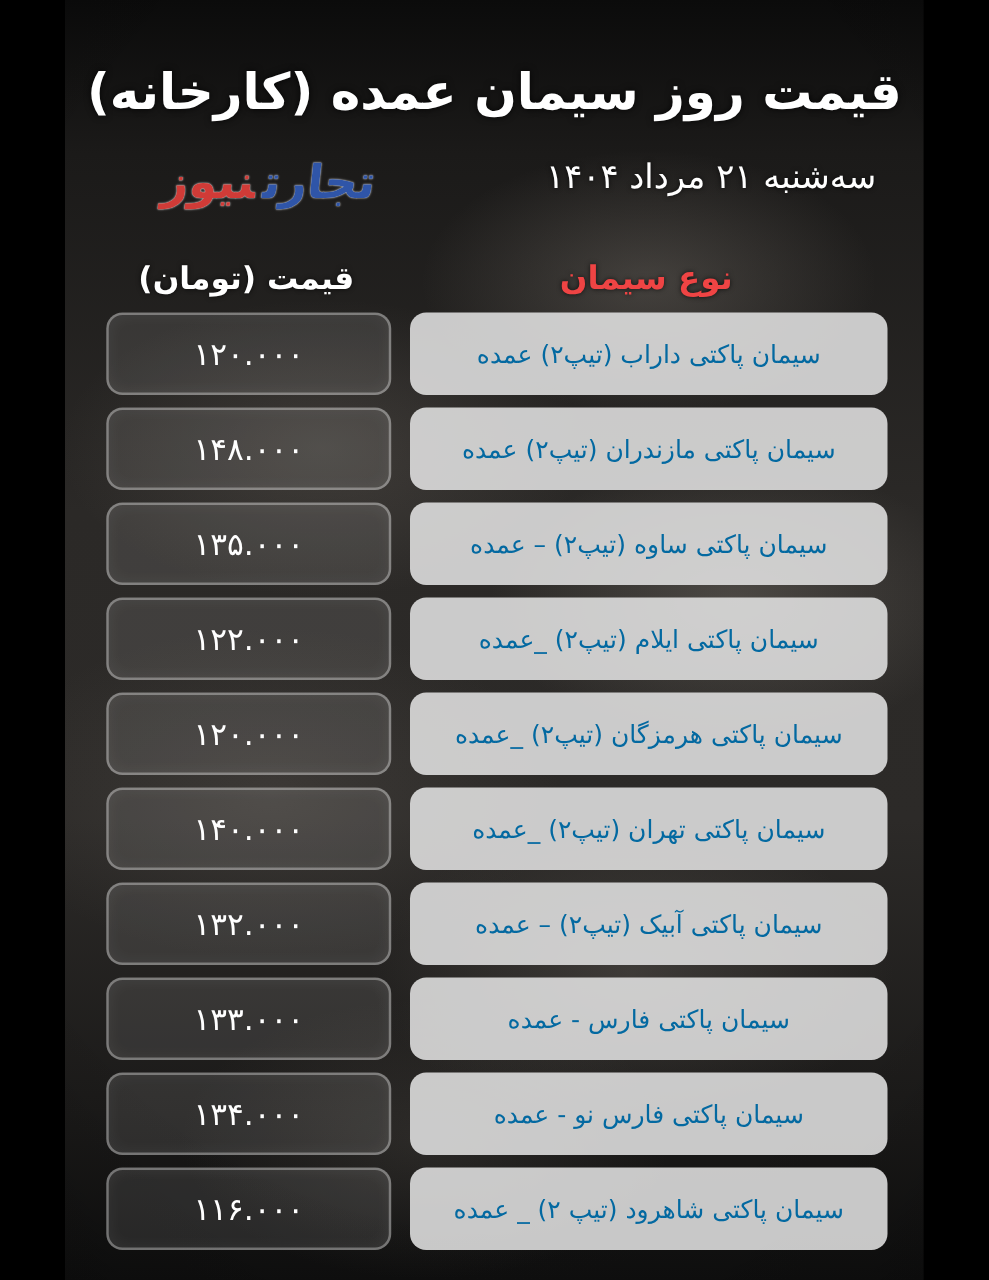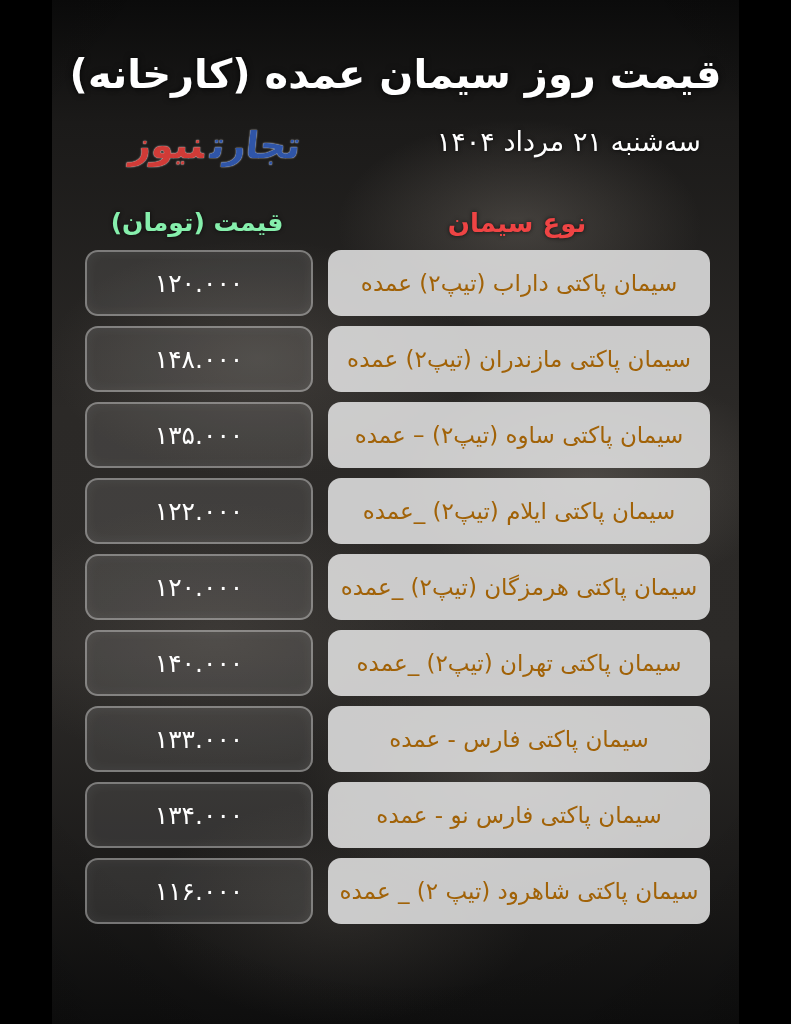--- a/index.html
+++ b/index.html
@@ -45,21 +45,21 @@
     position:absolute;right:38px;top:126px;
     color:#fff;font-size:27px;font-weight:400;
     text-shadow:0 0 4px rgba(0,0,0,0.7);
   }
   .col-headers{
     position:absolute;top:208px;left:33px;right:29px;
     display:flex;gap:15px;
   }
   .col-price-header{
     width:224px;flex:none;text-align:center;
-    color:#86efac;font-size:25px;font-weight:bold;
+    color:#ffffff;font-size:25px;font-weight:bold;
     text-shadow:0 0 4px rgba(0,0,0,0.7);
   }
   .col-type-header{
     flex:1;text-align:center;
     color:#ef4444;font-size:26px;font-weight:bold;
     text-shadow:0 0 4px rgba(0,0,0,0.7);
   }
   .rows{
     position:absolute;top:250px;left:33px;right:29px;
   }
@@ -73,21 +73,21 @@
     border:2px solid rgba(255,255,255,0.35);
     border-radius:13px;
     box-shadow:inset 0 0 14px rgba(255,255,255,0.06);
     color:#fff;font-size:25px;
   }
   .type-cell{
     flex:1;
     display:flex;align-items:center;justify-content:center;
     background:rgba(227,227,227,0.87);
     border-radius:13px;
-    color:#a16207;font-size:23px;
+    color:#0369a1;font-size:20px;
   }
 </style>
 </head>
 <body>
 
 <div class="stage">
   <div class="bg"></div>
   <div class="vignette"></div>
 
   <h1 class="title" dir="rtl">قیمت روز سیمان عمده (کارخانه)</h1>
@@ -127,20 +127,24 @@
   <div class="row">
     <div class="price-cell" dir="rtl">۱۲۰.۰۰۰</div>
     <div class="type-cell" dir="rtl">سیمان پاکتی هرمزگان (تیپ۲) _عمده</div>
   </div>
 
   <div class="row">
     <div class="price-cell" dir="rtl">۱۴۰.۰۰۰</div>
     <div class="type-cell" dir="rtl">سیمان پاکتی تهران (تیپ۲) _عمده</div>
   </div>
 
+  <div class="row">
+    <div class="price-cell" dir="rtl">۱۳۲.۰۰۰</div>
+    <div class="type-cell" dir="rtl">سیمان پاکتی آبیک (تیپ۲) – عمده</div>
+  </div>
 
   <div class="row">
     <div class="price-cell" dir="rtl">۱۳۳.۰۰۰</div>
     <div class="type-cell" dir="rtl">سیمان پاکتی فارس - عمده</div>
   </div>
 
   <div class="row">
     <div class="price-cell" dir="rtl">۱۳۴.۰۰۰</div>
     <div class="type-cell" dir="rtl">سیمان پاکتی فارس نو - عمده</div>
   </div>

